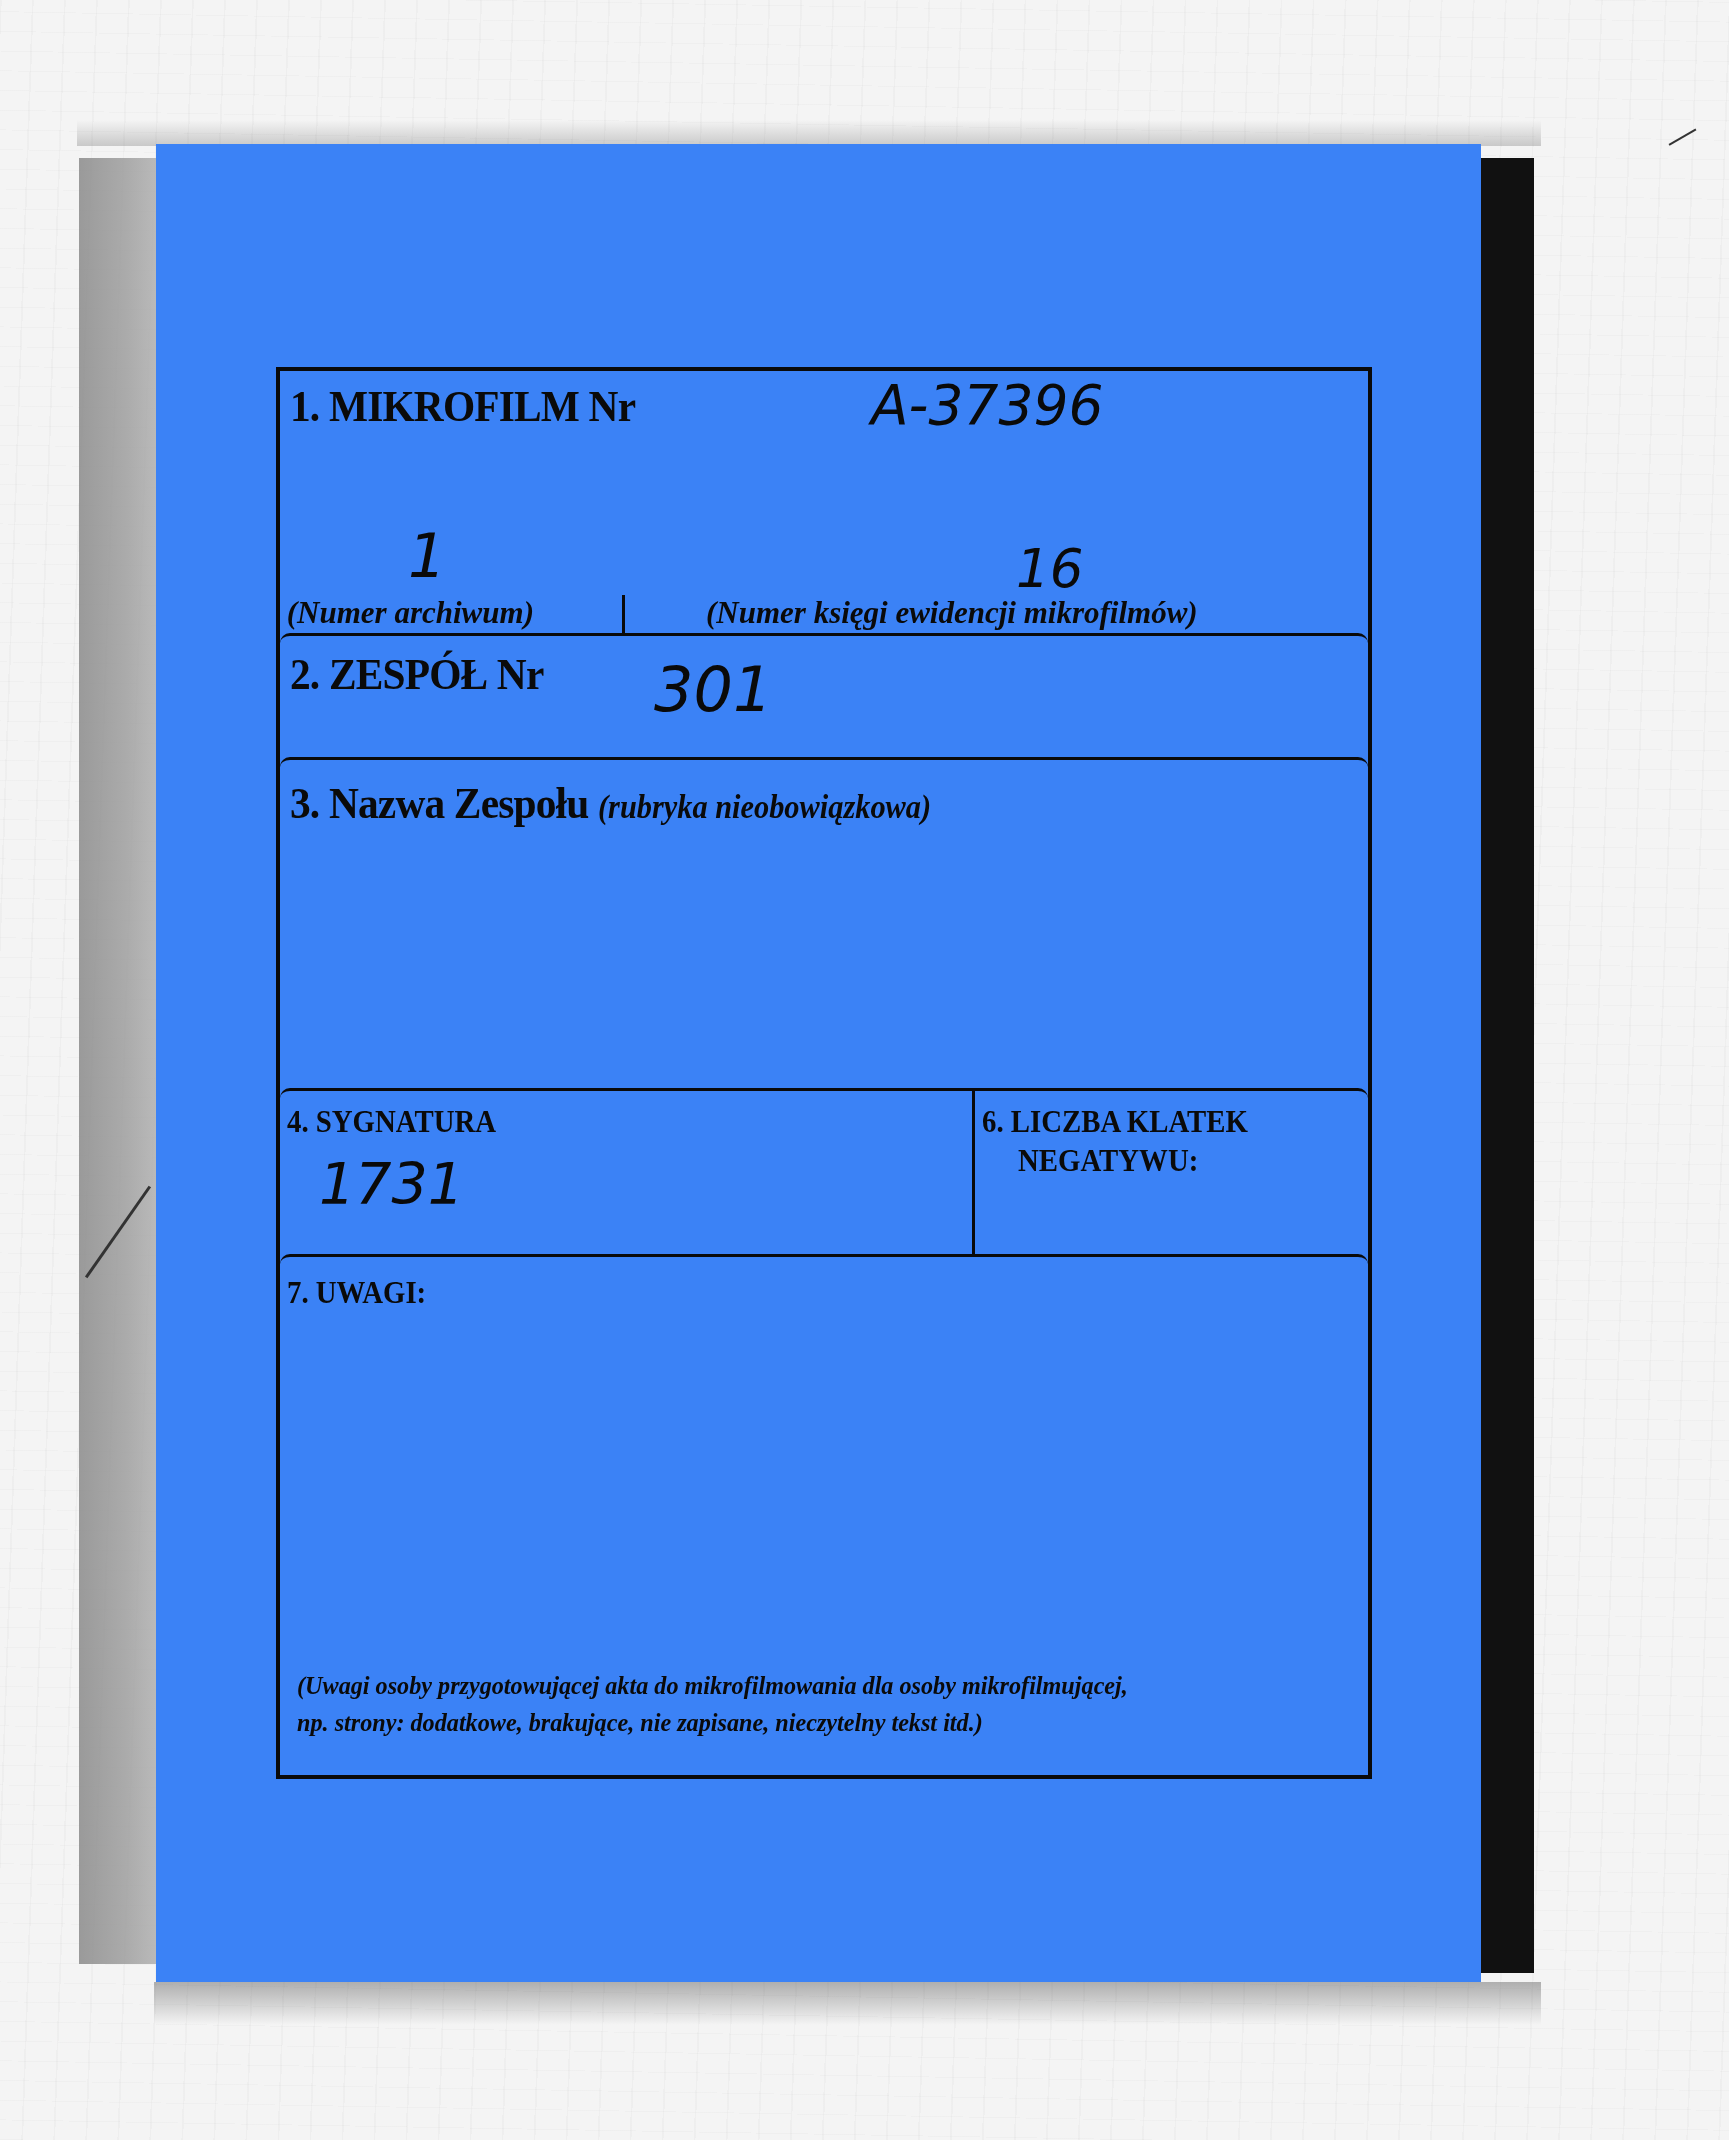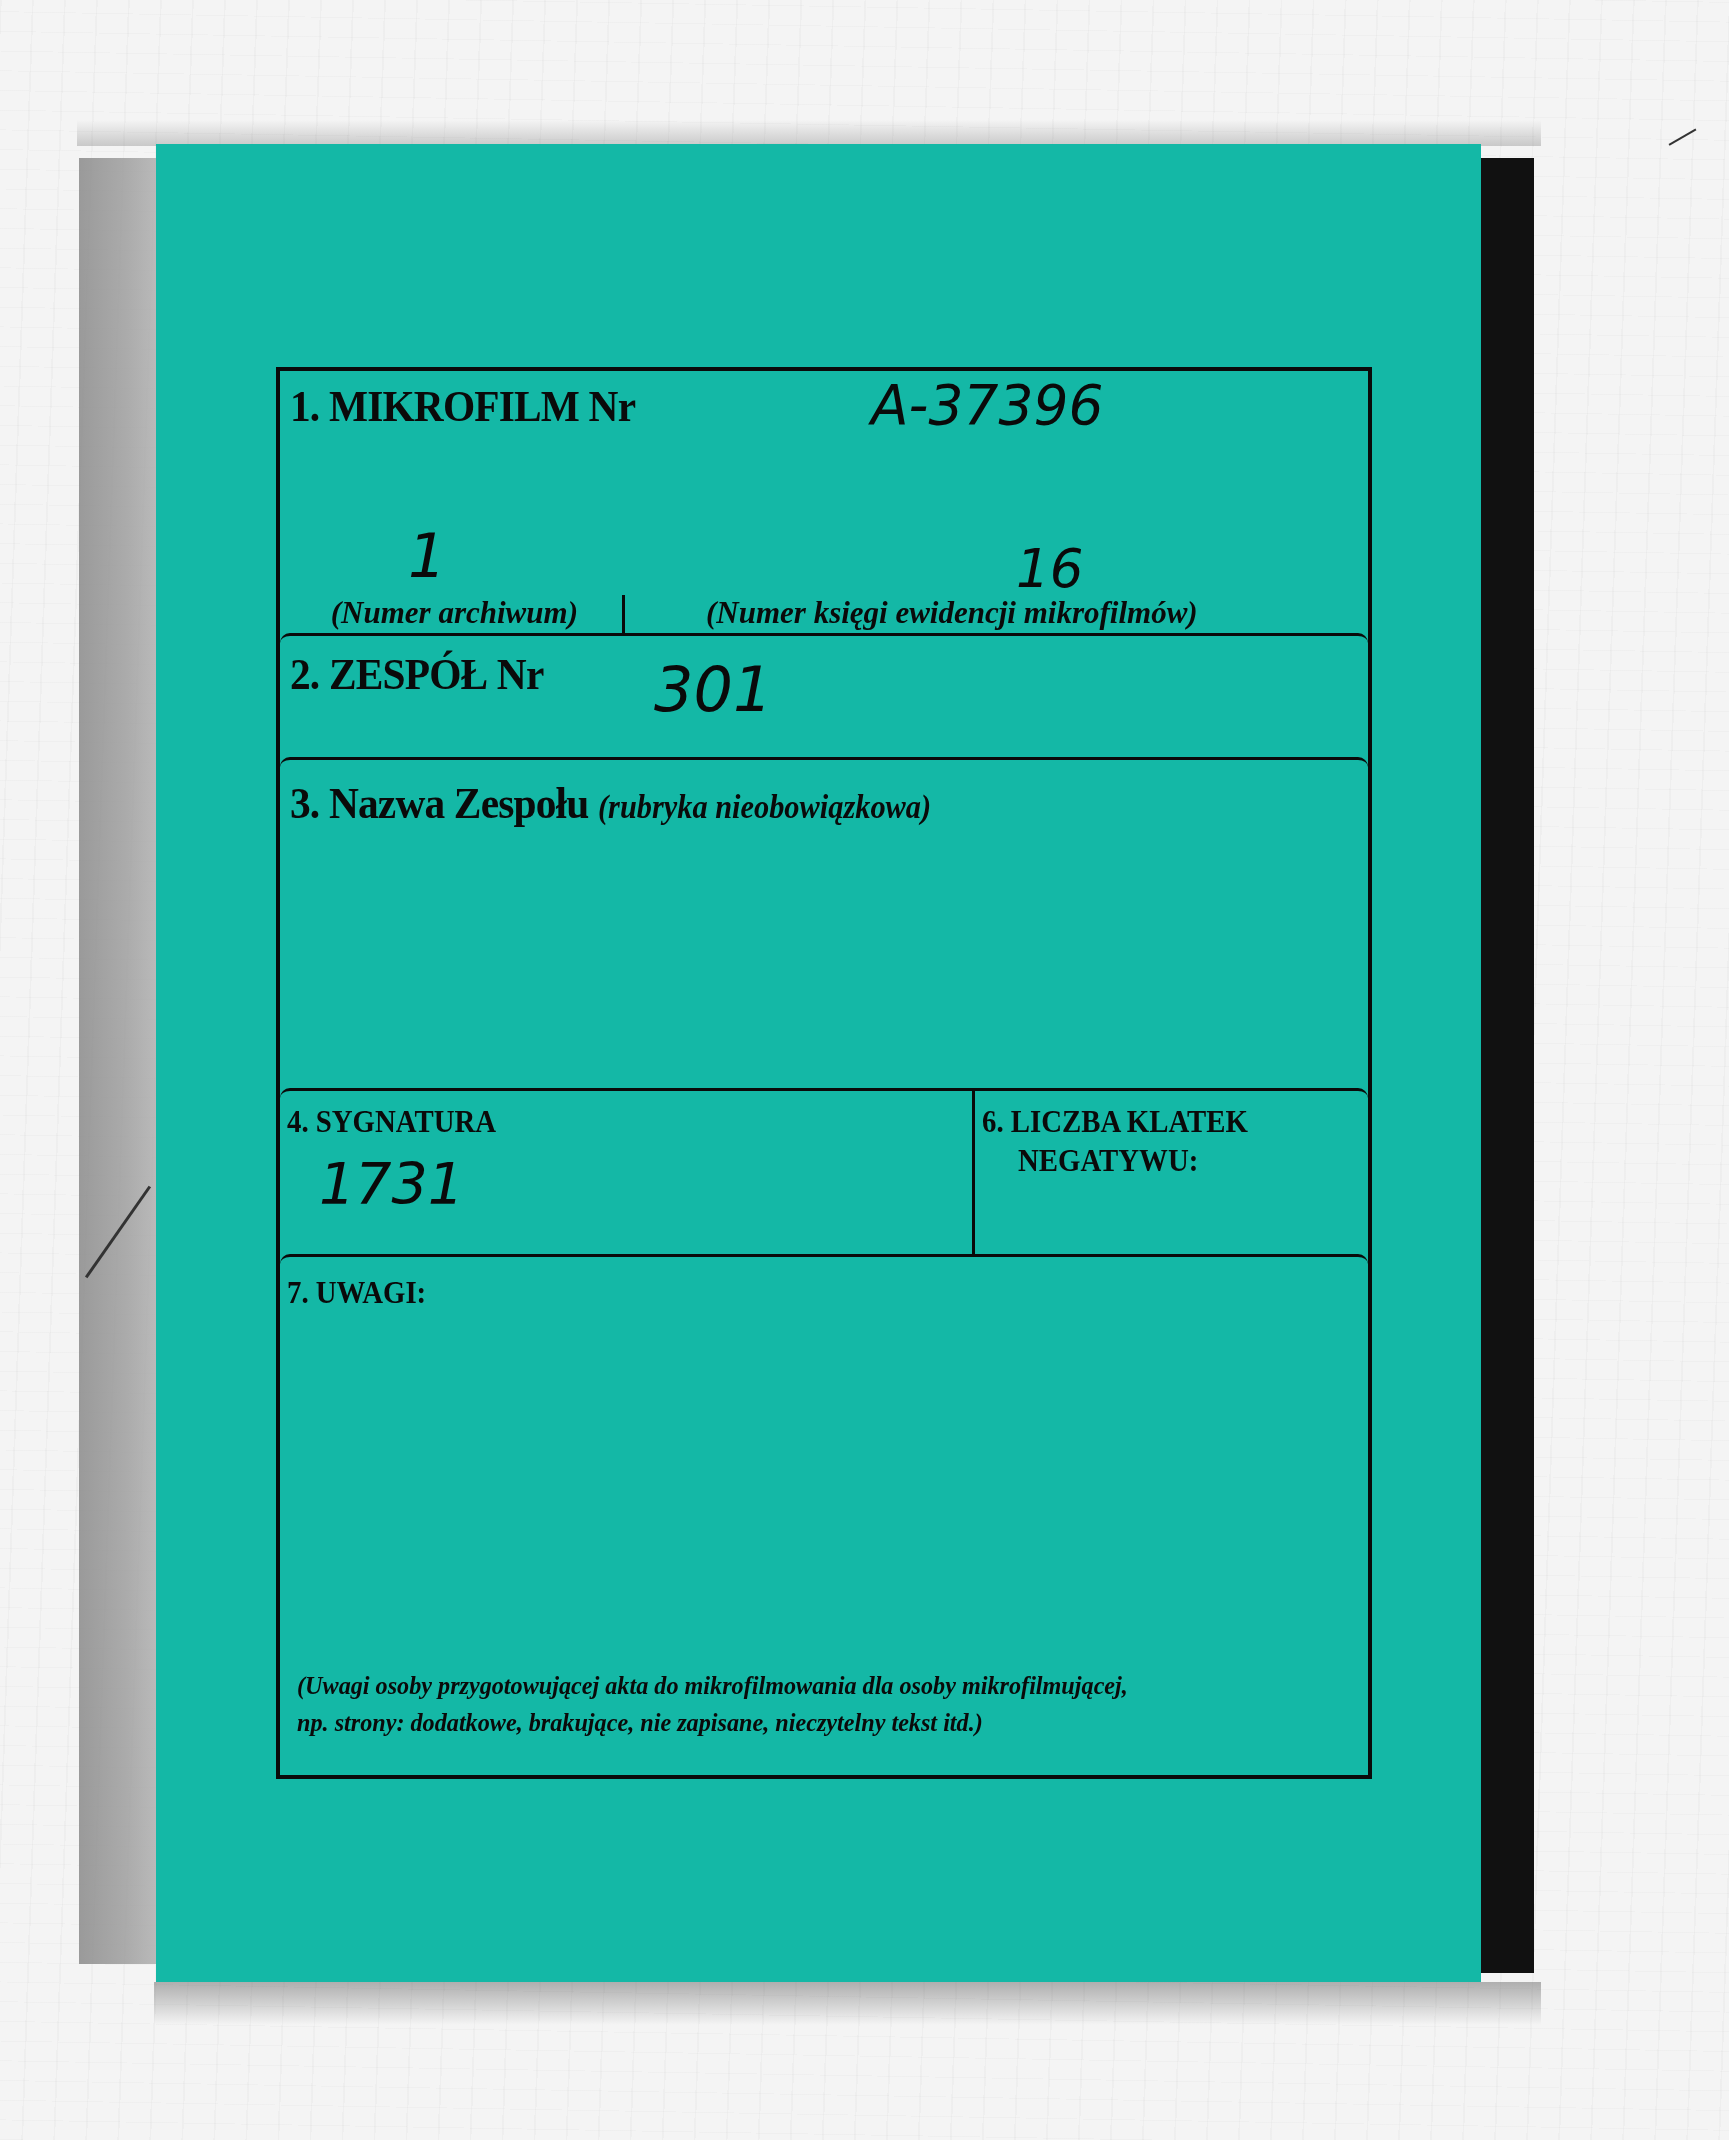--- a/index.html
+++ b/index.html
@@ -30,21 +30,21 @@
   }
   .bottom-shadow {
     position:absolute; left:154px; top:1982px; width:1387px; height:43px;
     background:linear-gradient(180deg, rgba(90,90,90,0.45) 0%, rgba(120,120,120,0) 100%);
   }
   .scratch {
     position:absolute; background:#333; height:2.6px; transform-origin:left center;
   }
   .page {
     position:absolute; left:156px; top:144px; width:1325px; height:1838px;
-    background:#14b8a6;
+    background:#3b82f6;
   }
   .form {
     position:absolute; left:120px; top:223px; width:1096px; height:1412px;
     border:4.3px solid #0a0a0a; box-sizing:border-box;
   }
   .row { position:absolute; left:0; right:0; box-sizing:border-box; }
   .row + .row { border-top:3.4px solid #0a0a0a;border-radius:10px; }
   .r1 { top:0; height:266px; }
   .r2 { top:262px; height:124px; }
   .r3 { top:386px; height:251px; }
@@ -91,21 +91,21 @@
 <div class="scratch" style="left:1669px;top:144px;width:31px;height:1.7px;transform:rotate(-30deg);"></div>
 
 <div class="page">
   <div class="form">
 
     <div class="row r1">
       <div class="label-big" style="left:10.3px;top:8.6px;">1. MIKROFILM Nr</div>
       <div class="hand" style="left:591px;top:1.7px;font-size:55px;">A-37396</div>
       <div class="hand" style="left:128px;top:150px;font-size:60px;">1</div>
       <div class="hand" style="left:736px;top:167px;font-size:53px;">16</div>
-      <div class="label-italic" style="left:6.8px;top:224px;margin-left:44px;">(Numer archiwum)</div>
+      <div class="label-italic" style="left:6.8px;top:224px;">(Numer archiwum)</div>
       <div class="tick" style="left:342px;top:224px;height:39px;"></div>
       <div class="label-italic" style="left:426px;top:224px;">(Numer księgi ewidencji mikrofilmów)</div>
     </div>
 
     <div class="row r2">
       <div class="label-big" style="left:10.3px;top:12px;">2. ZESPÓŁ Nr</div>
       <div class="hand" style="left:374px;top:17px;font-size:62px;">301</div>
     </div>
 
     <div class="row r3">

